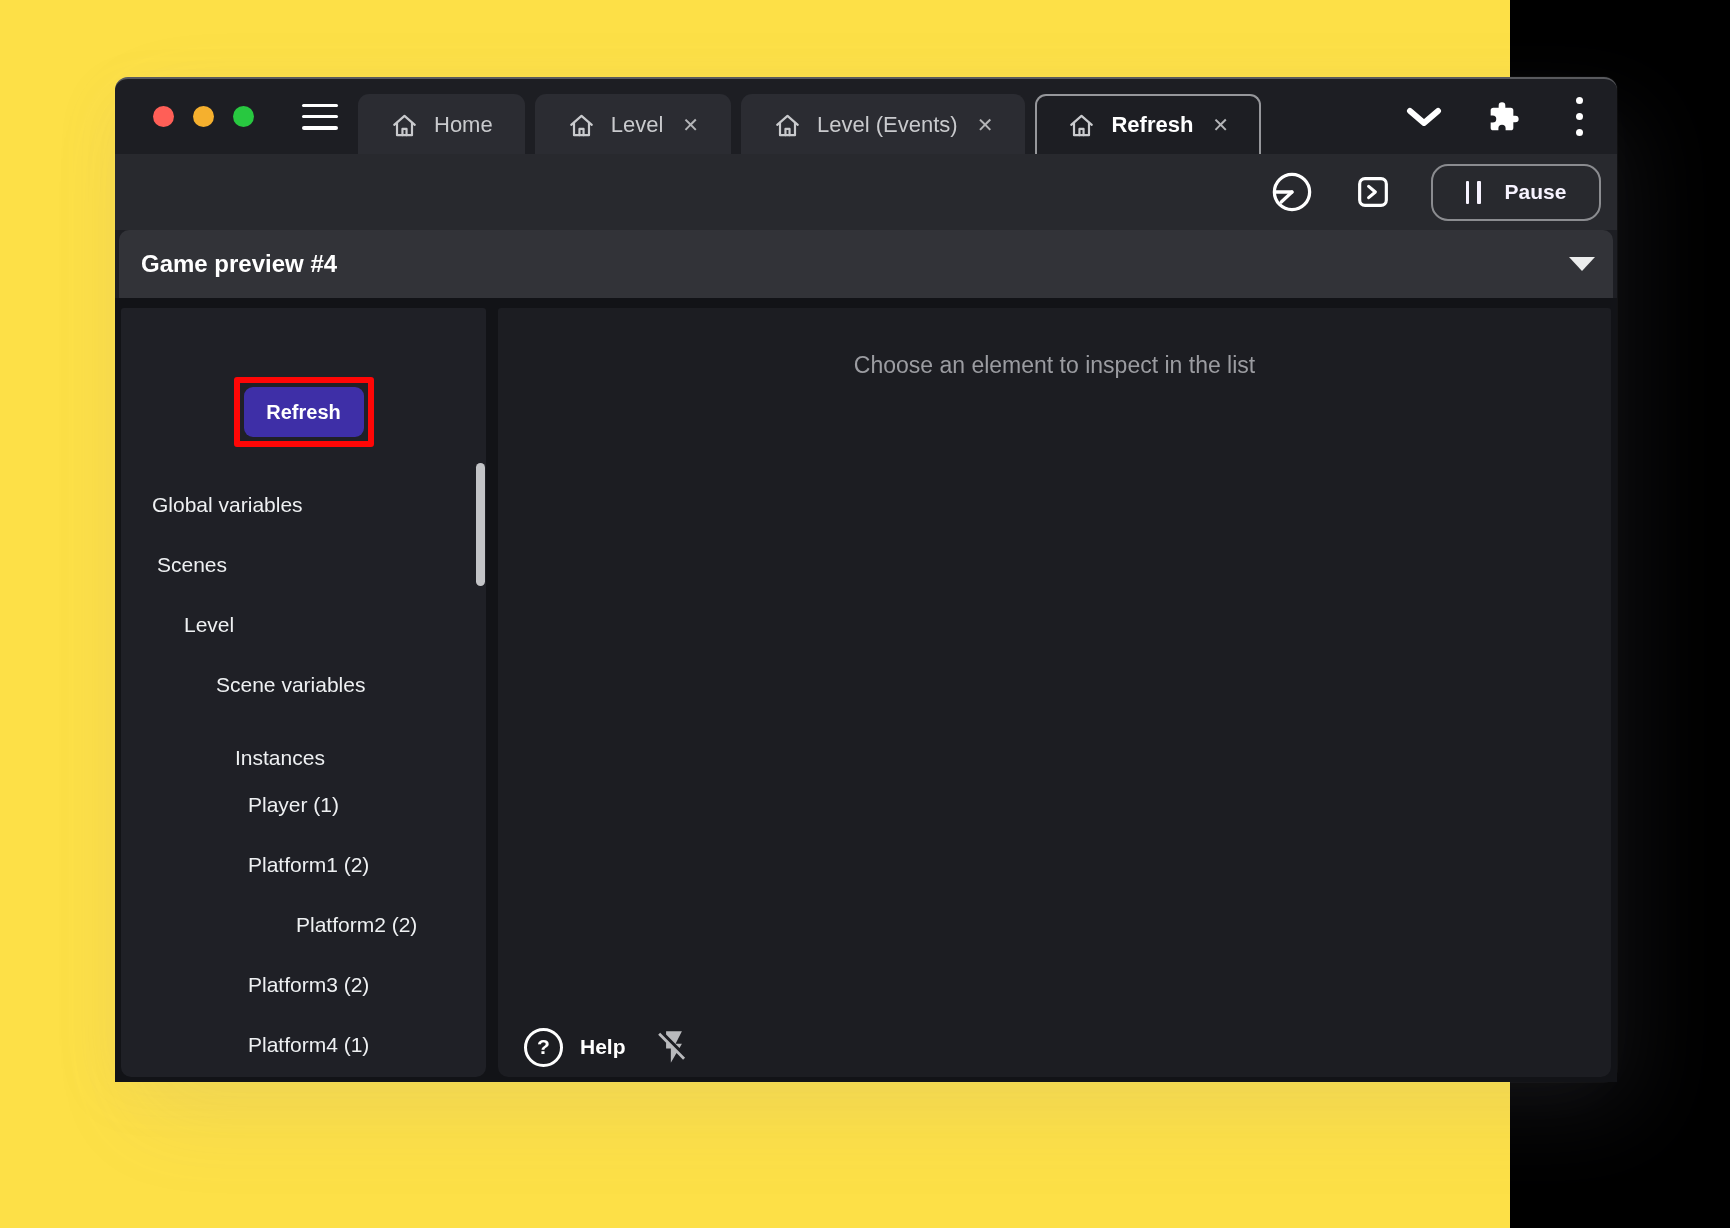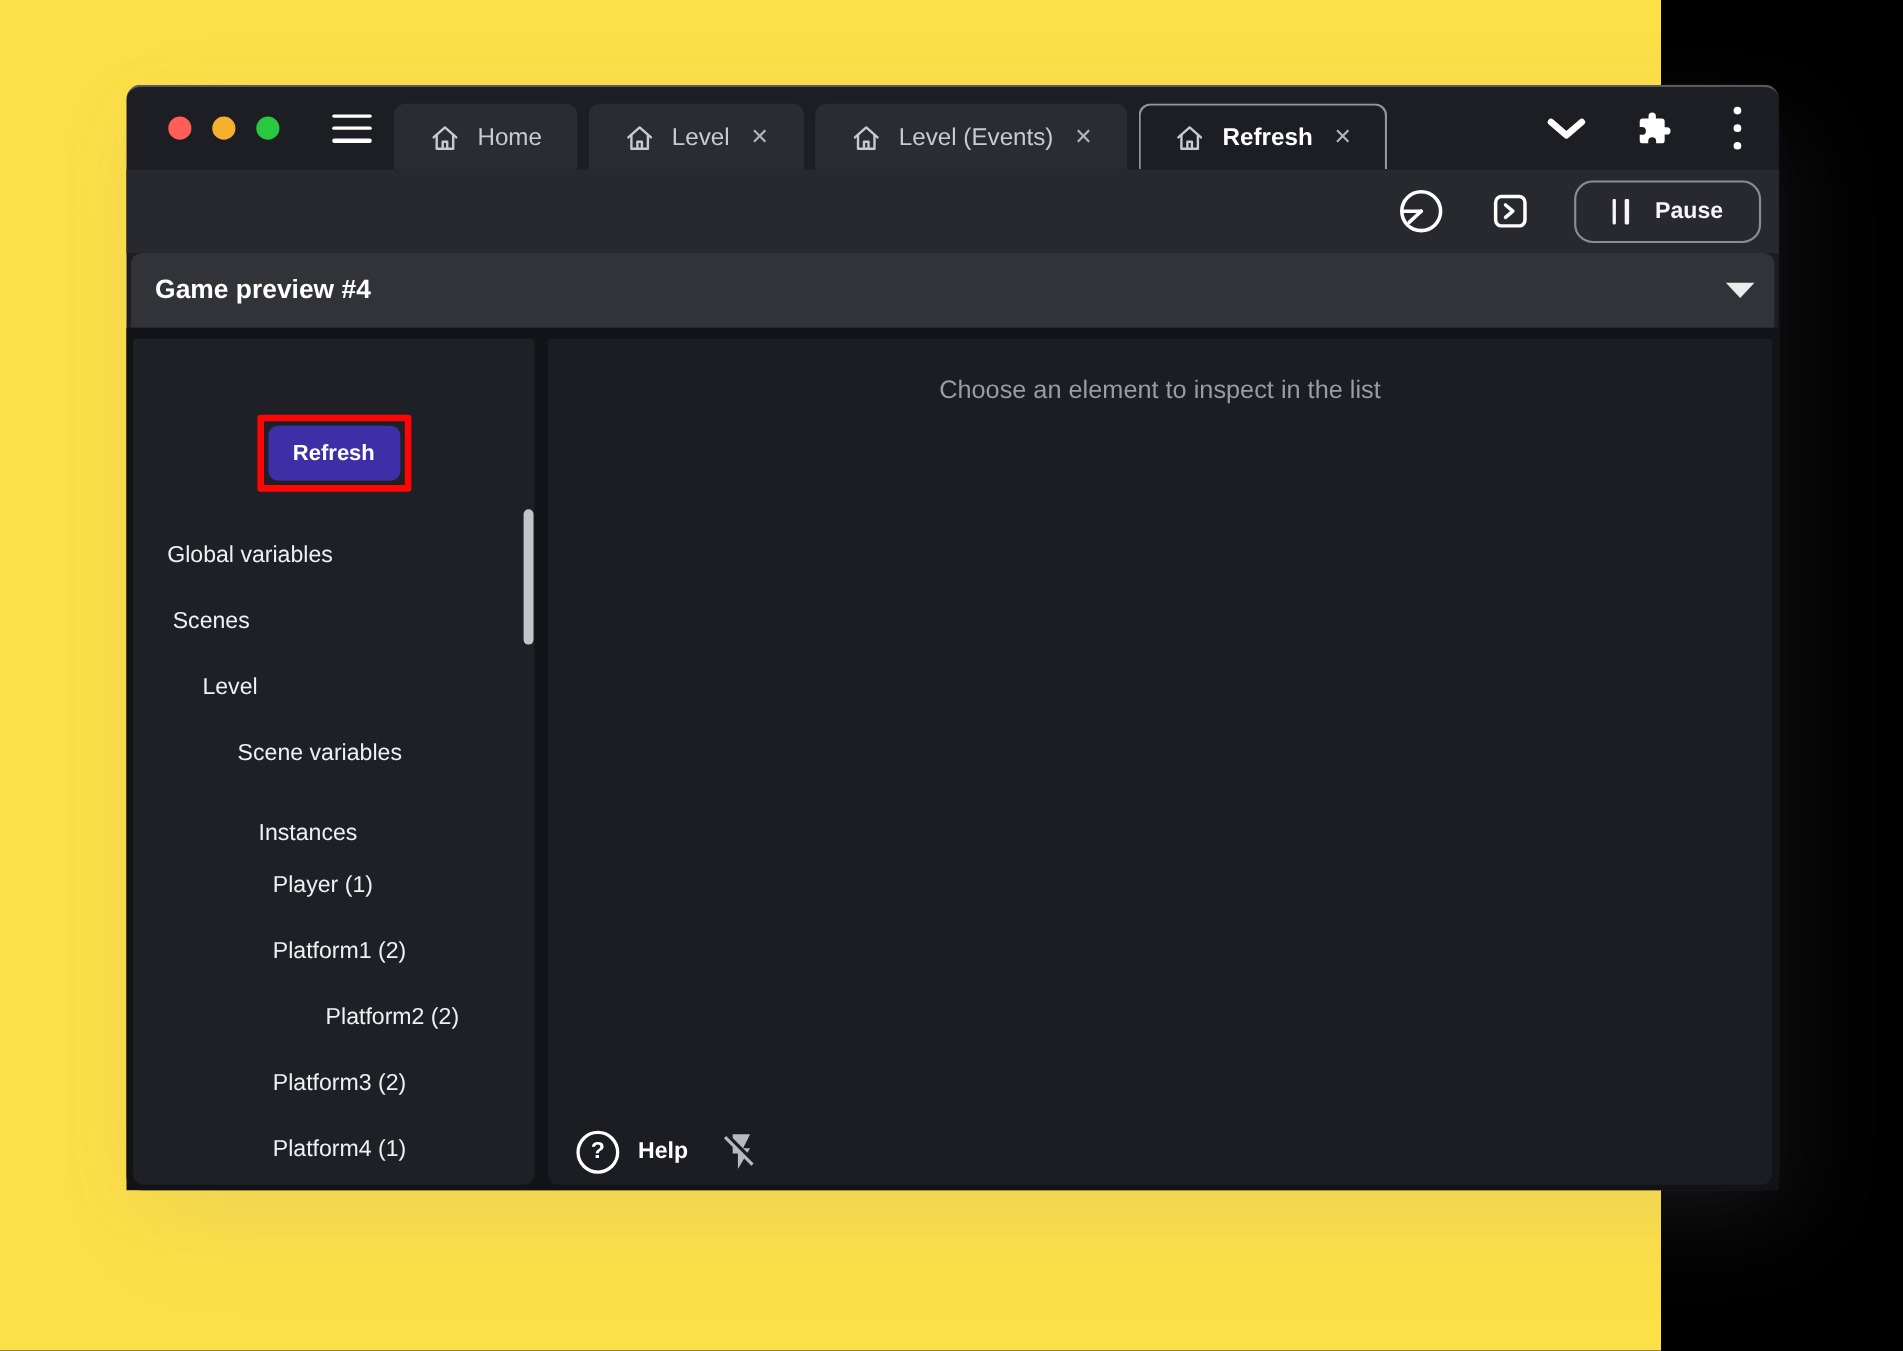--- a/index.html
+++ b/index.html
@@ -57,21 +57,21 @@
 
   .refresh-annotation{position:absolute;top:69px;left:50%;transform:translateX(-50%);
     border:6px solid #ff0606;padding:4px;border-radius:3px;}
   .refresh-btn{display:block;width:120px;height:50px;background:#3e2fa7;color:#ffffff;border:none;border-radius:9px;
     font-weight:bold;font-size:20px;cursor:pointer;font-family:inherit;}
 
   .tree-item{position:absolute;left:0;width:100%;height:60px;line-height:60px;box-sizing:border-box;
     font-size:21px;font-weight:500;color:#eef0f2;cursor:pointer;white-space:nowrap;}
   .scroll-thumb{position:absolute;right:1px;top:155px;width:9px;height:123px;background:#c3c4c7;border-radius:5px;cursor:pointer;}
 
-  .empty-msg{position:absolute;top:33px;left:0;right:0;text-align:center;font-size:23px;color:#9b9ca1;}
+  .empty-msg{position:absolute;top:44px;left:0;right:0;text-align:center;font-size:23px;color:#9b9ca1;}
   .help-row{position:absolute;left:26px;bottom:9px;display:flex;align-items:center;gap:17px;height:42px;}
   .help-circle{width:33px;height:33px;border:3px solid #fff;border-radius:50%;display:flex;align-items:center;justify-content:center;
     color:#fff;font-weight:bold;font-size:21px;cursor:pointer;}
   .help-label{color:#ffffff;font-weight:bold;font-size:21px;cursor:pointer;}
   .flash-off{margin-left:12px;cursor:pointer;display:flex;align-items:center;}
 </style>
 </head>
 <body>
 
 <div class="canvas">

